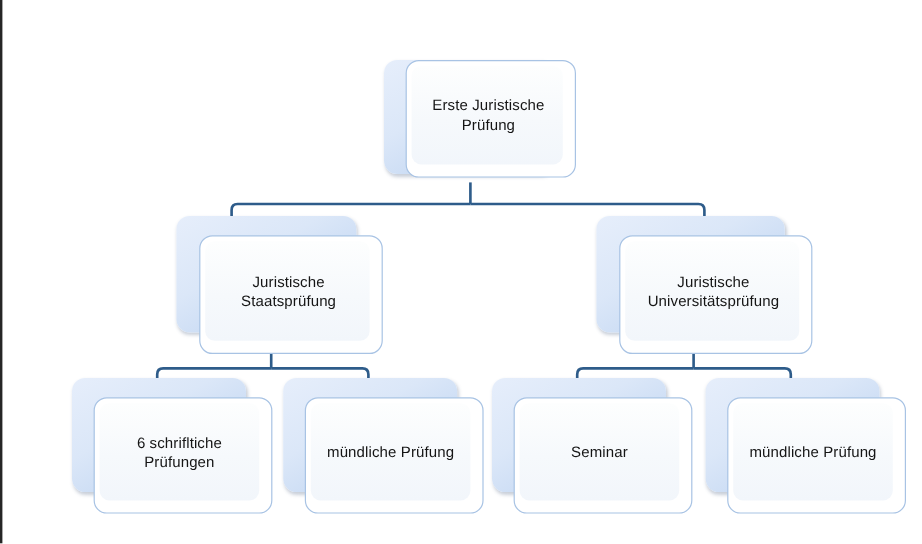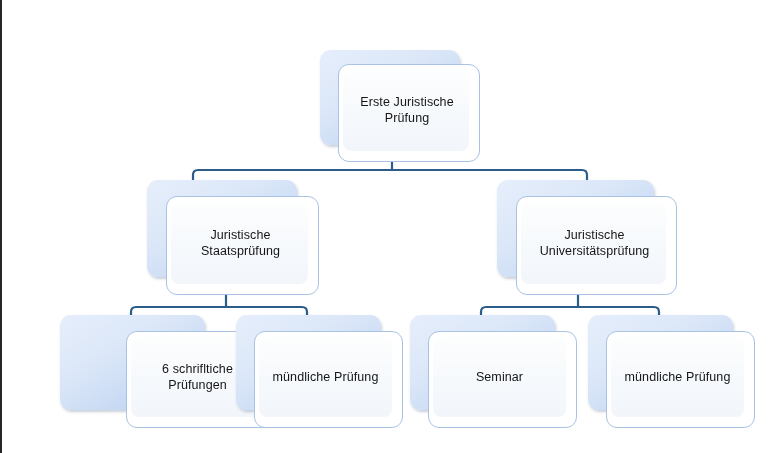--- a/index.html
+++ b/index.html
@@ -108,21 +108,21 @@
       <path d="M 224 307 L 300 307 Q 305 307 305 312 L 305 327"></path>
 
       <path d="M 576 284 L 576 307"></path>
       <path d="M 576 307 L 484 307 Q 479 307 479 312 L 479 327"></path>
       <path d="M 576 307 L 652 307 Q 657 307 657 312 L 657 327"></path>
     </g>
   </svg>
 
   <div class="node level-root" style="left:318px; top:50px; width:160px; height:112px;">
     <div class="plate" style="width:140px; height:95px;"></div>
-    <div class="card" style="left:18px; top:14px; width:142px; height:98px;">
+    <div class="card" style="left:18px; top:0; width:142px; height:98px;">
       <div class="inset"></div>
       <div class="label">Erste Juristische
 Prüfung</div>
     </div>
   </div>
 
   <div class="node level-mid" style="left:145px; top:180px; width:172px; height:115px;">
     <div class="plate" style="width:150px; height:97px;"></div>
     <div class="card" style="left:19px; top:16px; width:153px; height:99px;">
       <div class="inset"></div>
@@ -135,21 +135,21 @@
     <div class="plate" style="width:157px; height:97px;"></div>
     <div class="card" style="left:19px; top:16px; width:161px; height:99px;">
       <div class="inset"></div>
       <div class="label">Juristische
 Universitätsprüfung</div>
     </div>
   </div>
 
   <div class="node level-leaf" style="left:58px; top:315px; width:167px; height:113px;">
     <div class="plate" style="width:145px; height:95px;"></div>
-    <div class="card" style="left:18px; top:16px; width:149px; height:97px;margin-left:48px;">
+    <div class="card" style="left:18px; top:16px; width:149px; height:97px;">
       <div class="inset"></div>
       <div class="label">6 schrifltiche
 Prüfungen</div>
     </div>
   </div>
 
   <div class="node level-leaf" style="left:234px; top:315px; width:167px; height:113px;">
     <div class="plate" style="width:145px; height:95px;"></div>
     <div class="card" style="left:18px; top:16px; width:149px; height:97px;">
       <div class="inset"></div>

